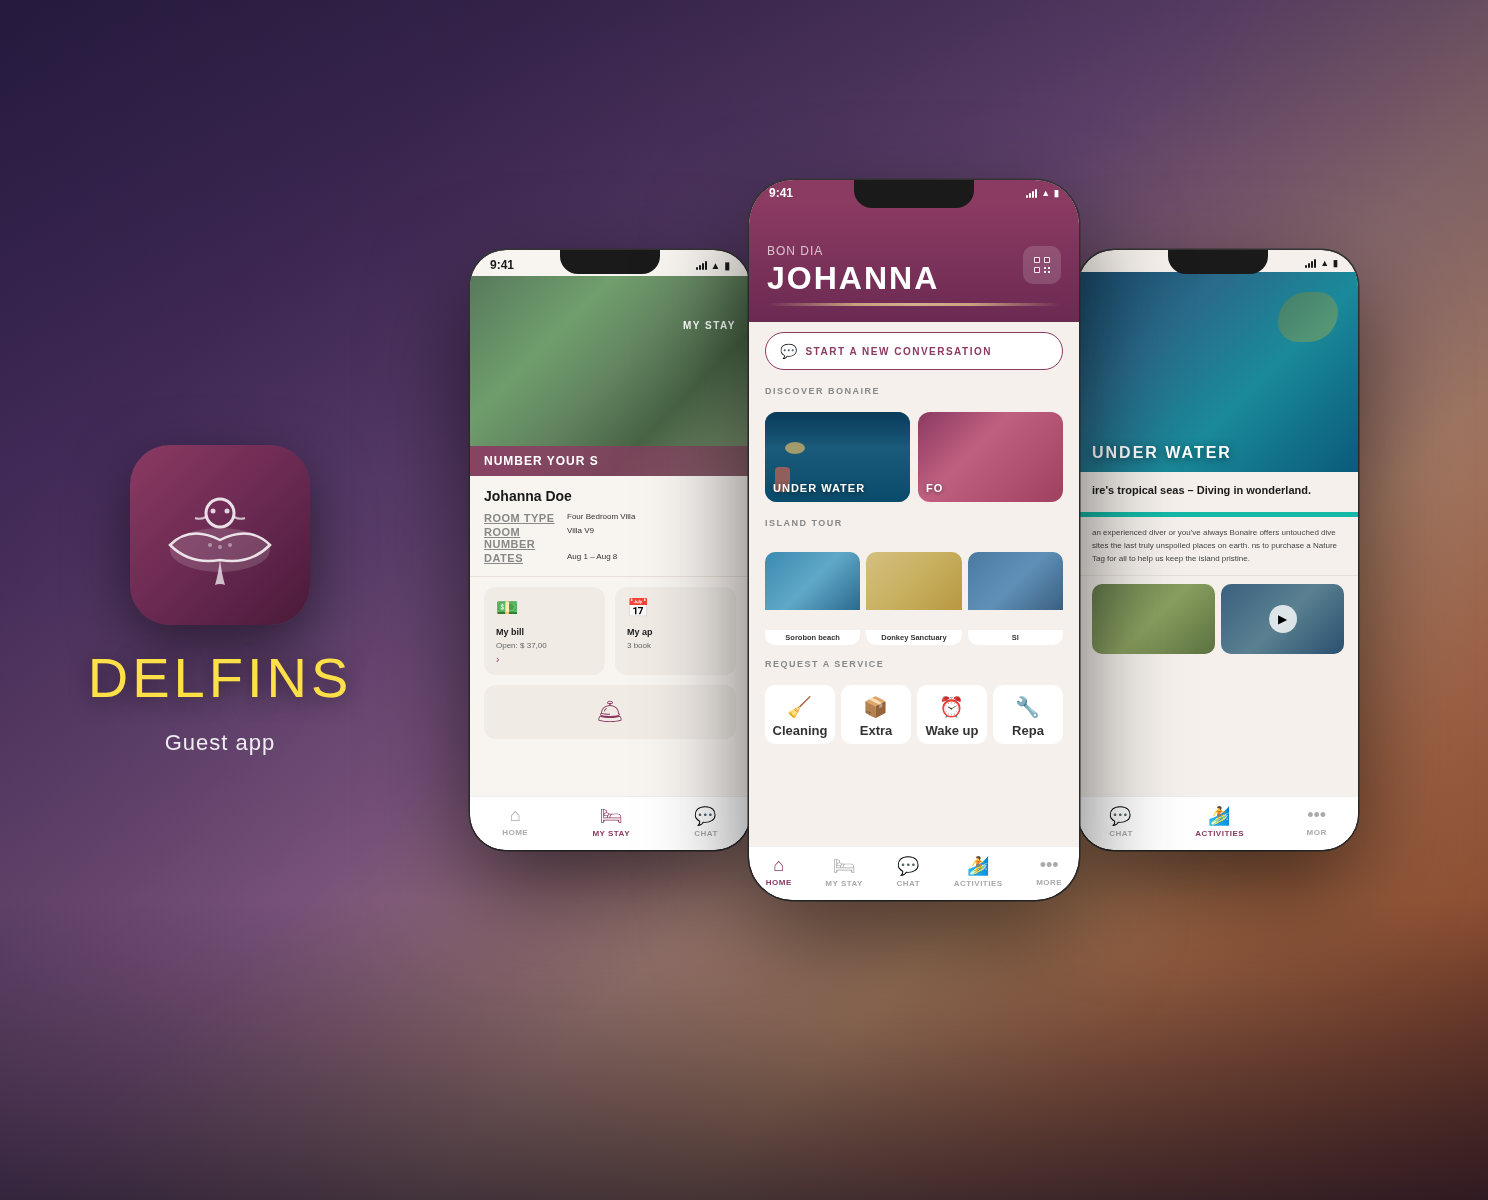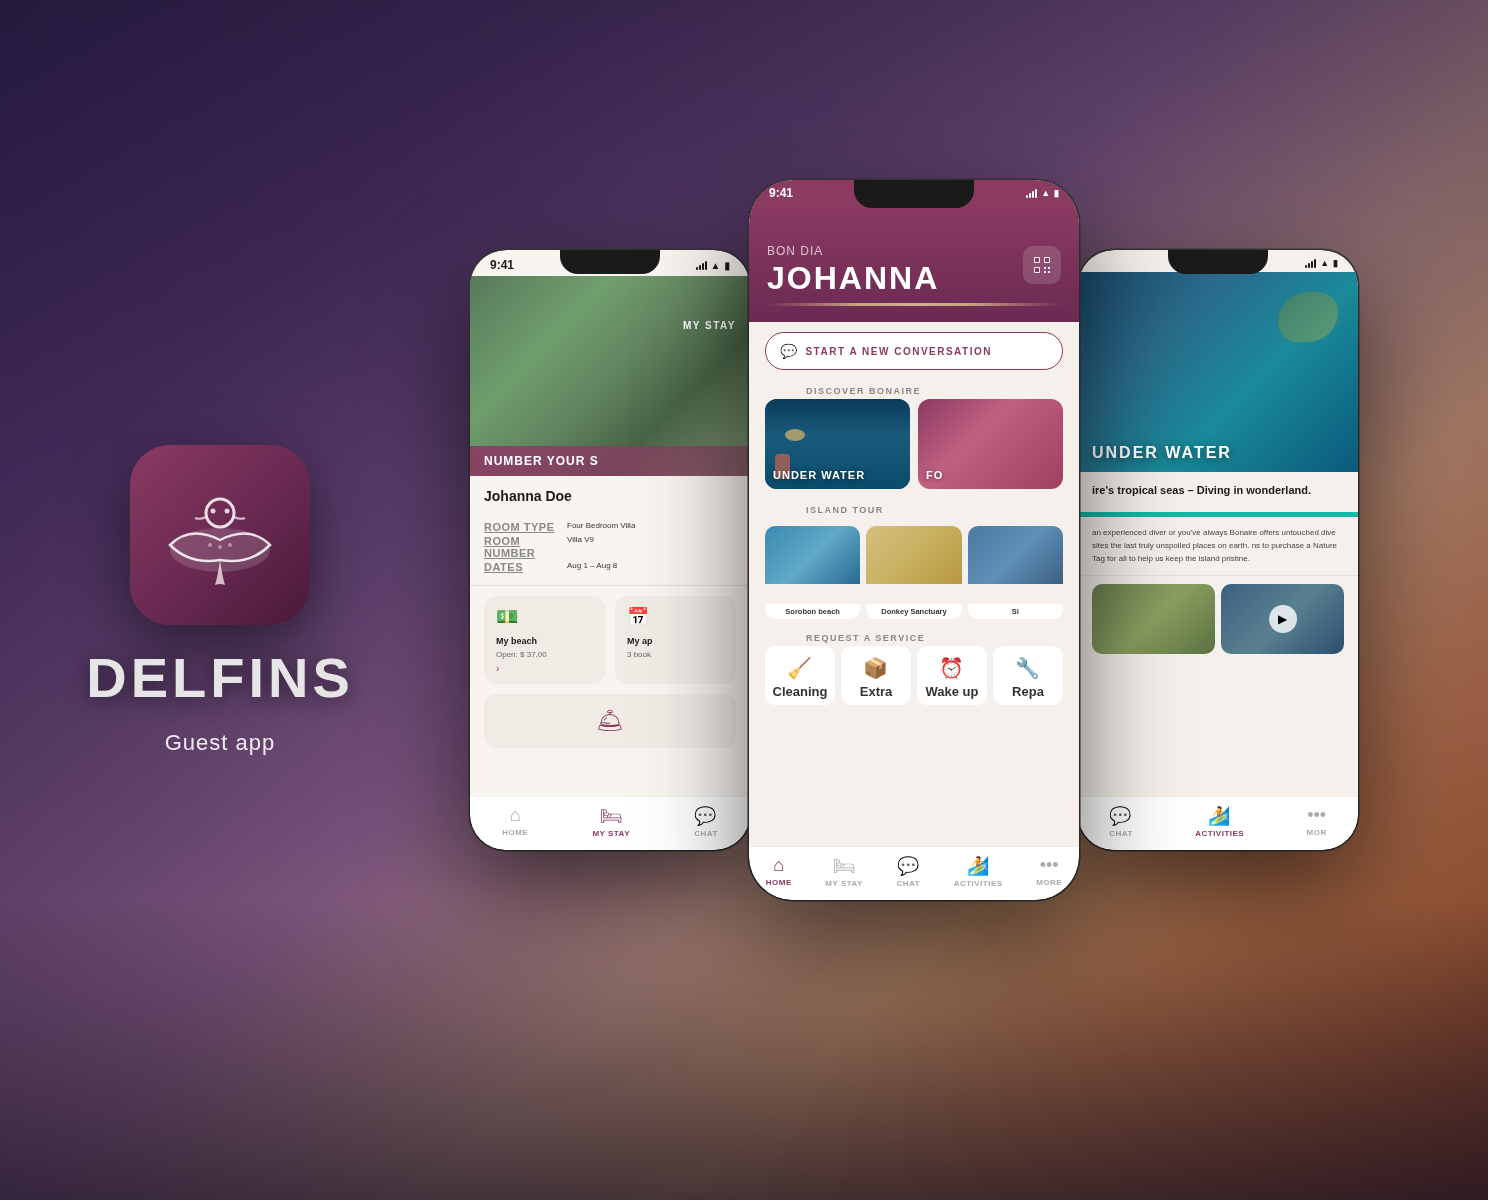--- a/index.html
+++ b/index.html
@@ -69,22 +69,22 @@
       box-shadow: 0 20px 60px rgba(0,0,0,0.5);
     }
 
     .app-icon svg {
       width: 120px;
       height: 120px;
     }
 
     .brand-name {
       font-size: 56px;
-      font-weight: 700;
-      color: #e5e5e5;
+      font-weight: 400;
+      color: #fde047;
       letter-spacing: 4px;
       text-align: center;
       text-shadow: 0 4px 20px rgba(0,0,0,0.5);
     }
 
     .brand-subtitle {
       font-size: 22px;
       font-weight: 400;
       color: rgba(255,255,255,0.9);
       letter-spacing: 1px;
@@ -224,21 +224,21 @@
     }
 
     .guest-info {
       padding: 12px 14px 10px;
       border-bottom: 1px solid #e8e0d8;
     }
     .guest-name {
       font-size: 14px;
       font-weight: 700;
       color: #1a1a1a;
-      margin-bottom: 17px;
+      margin-bottom: 8px;
     }
     .guest-detail {
       display: flex;
       gap: 8px;
       margin-bottom: 2px;
     }
     .guest-detail-label {
       font-size: 11px;
       color: #888;
       font-weight: 600;
@@ -368,26 +368,25 @@
       padding: 10px 14px;
       display: flex;
       align-items: center;
       gap: 8px;
       background: white;
     }
     .chat-btn-icon { font-size: 14px; color: #8B3A62; }
     .chat-btn-text { font-size: 10px; font-weight: 700; color: #8B3A62; letter-spacing: 1.5px; }
 
     .section-label {
-      padding: 6px 16px 3px;
+      padding: 6px 16px 16px;
       font-size: 9px;
       font-weight: 700;
       color: #888;
       letter-spacing: 1.5px;
-      margin-left: 41px;
     }
 
     .discover-grid {
       display: grid;
       grid-template-columns: 1fr 1fr;
       gap: 8px;
       padding: 0 16px;
       margin-bottom: 10px;
     }
     .discover-card {
@@ -664,21 +663,21 @@
           </div>
           <div class="guest-detail">
             <span class="guest-detail-label">DATES</span>
             <span class="guest-detail-value">Aug 1 – Aug 8</span>
           </div>
         </div>
 
         <div class="bill-section">
           <div class="bill-card">
             <div class="bill-icon">💵</div>
-            <div class="bill-title">My beach</div>
+            <div class="bill-title">My bill</div>
             <div class="bill-subtitle">Open: $ 37,00</div>
             <span class="bill-arrow">›</span>
           </div>
           <div class="bill-card">
             <div class="bill-icon">📅</div>
             <div class="bill-title">My ap</div>
             <div class="bill-subtitle">3 book</div>
           </div>
         </div>
 

